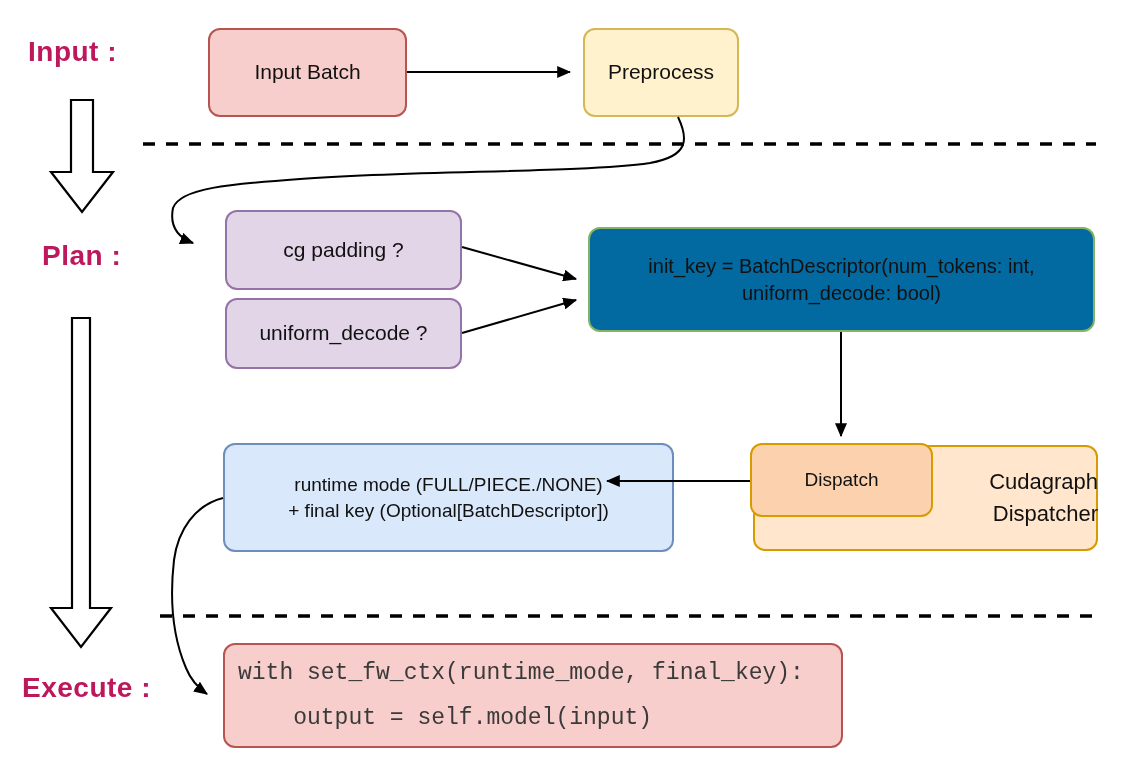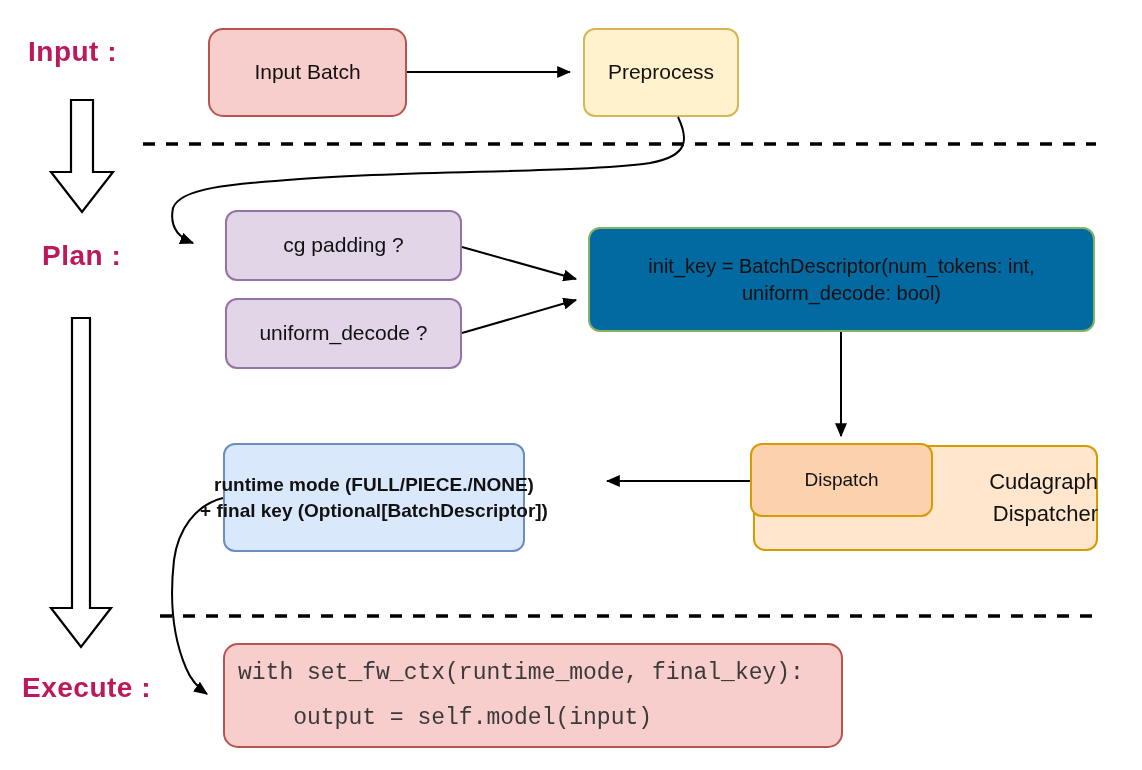--- a/index.html
+++ b/index.html
@@ -9,21 +9,21 @@
   }
   .stage-label{
     position:absolute;font-weight:700;font-size:28px;color:#be185d;letter-spacing:0.5px;
   }
   .node{
     position:absolute;box-sizing:border-box;border-radius:12px;border:2px solid;
     display:flex;flex-direction:column;align-items:center;justify-content:center;
     text-align:center;line-height:1.35;
   }
   .node .ln{white-space:nowrap;}
-  .pink   {background:#f8cecc;border-color:#b85450;border-radius:15px;}
+  .pink   {background:#f8cecc;border-color:#b85450;}
   .yellow {background:#fff2cc;border-color:#d6b656;}
   .purple {background:#e1d5e7;border-color:#9673a6;}
   .green  {background:#0369a1;border-color:#82b366;}
   .blue   {background:#dae8fc;border-color:#6c8ebf;}
   .orange-big{background:#ffe6cc;border-color:#d79b00;}
   .orange-in {background:#fcd2ae;border-color:#d79b00;}
   .fs21{font-size:21px;} .fs20{font-size:20px;} .fs19{font-size:19px;}
   .code-box{align-items:flex-start;justify-content:center;text-align:left;padding-left:5px;}
   .code-box pre{
     margin:8px;font-family:"Liberation Mono", monospace;font-size:23px;line-height:1.26;
@@ -49,21 +49,21 @@
   <div class="stage-label" style="left:22px;top:672px;">Execute :</div>
 
   <div class="node pink fs21" style="left:208px;top:28px;width:199px;height:89px;">
     <span class="ln">Input Batch</span>
   </div>
 
   <div class="node yellow fs21" style="left:583px;top:28px;width:156px;height:89px;">
     <span class="ln">Preprocess</span>
   </div>
 
-  <div class="node purple fs21" style="left:225px;top:210px;width:237px;height:71px;">
+  <div class="node purple fs21" style="left:225px;top:210px;width:237px;height:80px;">
     <span class="ln">cg padding ?</span>
   </div>
 
   <div class="node purple fs21" style="left:225px;top:298px;width:237px;height:71px;">
     <span class="ln">uniform_decode ?</span>
   </div>
 
   <div class="node green fs20" style="left:588px;top:227px;width:507px;height:105px;">
     <span class="ln">init_key = BatchDescriptor(num_tokens: int,</span>
     <span class="ln">uniform_decode: bool)</span>
@@ -72,21 +72,21 @@
   <div class="node orange-big" style="left:753px;top:445px;width:345px;height:106px;"></div>
   <div class="dispatcher-text">
     <span class="ln">Cudagraph</span>
     <span class="ln">Dispatcher</span>
   </div>
 
   <div class="node orange-in fs19" style="left:750px;top:443px;width:183px;height:74px;">
     <span class="ln">Dispatch</span>
   </div>
 
-  <div class="node blue fs19" style="left:223px;top:443px;width:302px;height:109px;font-weight:bold;">
+  <div class="node blue fs19" style="left:223px;top:443px;width:451px;height:109px;">
     <span class="ln">runtime mode (FULL/PIECE./NONE)</span>
     <span class="ln">+ final key (Optional[BatchDescriptor])</span>
   </div>
 
   <div class="node pink code-box" style="left:223px;top:643px;width:620px;height:105px;">
     <pre>with set_fw_ctx(runtime_mode, final_key):</pre>
     <pre>    output = self.model(input)</pre>
   </div>
 
   <svg class="overlay" width="1142" height="770" viewBox="0 0 1142 770">

